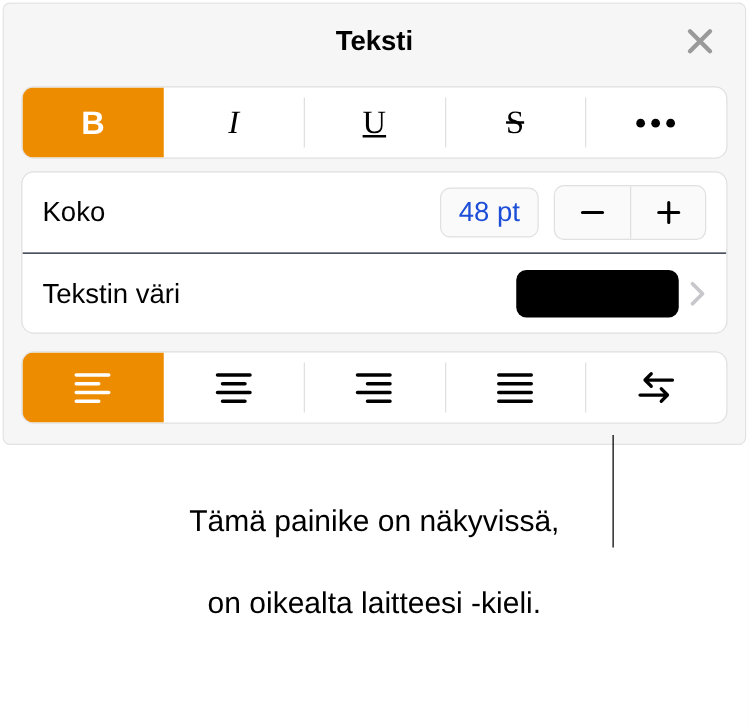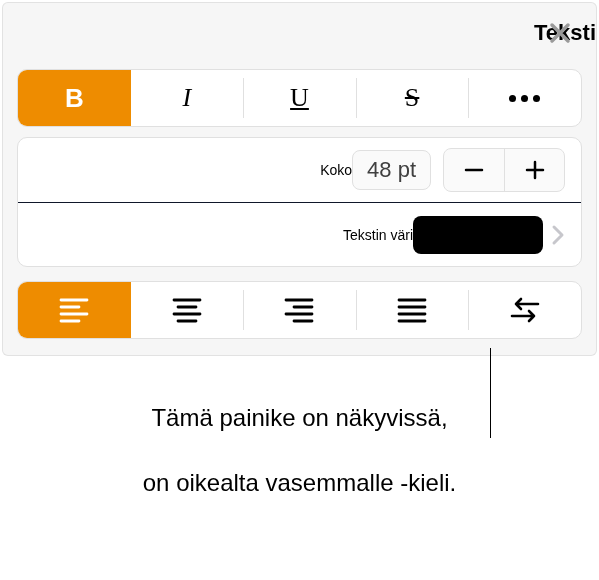--- a/index.html
+++ b/index.html
@@ -15,21 +15,21 @@
     border: 1px solid rgba(0,0,0,0.08);
     border-radius: 6px;
     margin: 2px 2px 0 2px;
     padding-bottom: 16px;
   }
   .header {
     position: relative;
     height: 60px;
     display: flex;
     align-items: center;
-    justify-content: flex-end;
+    justify-content: center;
   }
   .title {
     font-size: 22px;
     font-weight: 600;
     color: #000;
   }
   .close {
     position: absolute;
     right: 20px;
     top: 14px;
@@ -88,28 +88,27 @@
     overflow:hidden;
   }
   .row {
     display:flex;
     align-items:center;
     padding: 0 16px;
     height: 64px;
   }
   .row + .row { border-top:1px solid #0f172a; }
   .row-label {
-    font-size: 14px;
+    font-size: 22px;
     color:#000;
     flex:1;
-    text-align:right;
   }
   .size-value {
     font-size: 22px;
-    color:#404040;
+    color:#1d4ed8;
     background:#fafafa;
     border:1px solid #e0e0e0;
     border-radius:8px;
     padding: 6px 14px;
     margin-right:12px;
   }
   .stepper {
     display:flex;
     border:1px solid #e0e0e0;
     background:#fafafa;
@@ -283,15 +282,15 @@
     </div>
   </div>
 
 </div>
 
 <div class="callout">
   <div class="leader"></div>
   <p>
     <span>Tämä painike on näkyvissä,</span><br>
     <br>
-    <span>on oikealta vasemmalle -kieli.</span>
+    <span>on oikealta laitteesi -kieli.</span>
   </p>
 </div>
 
 </body></html>

